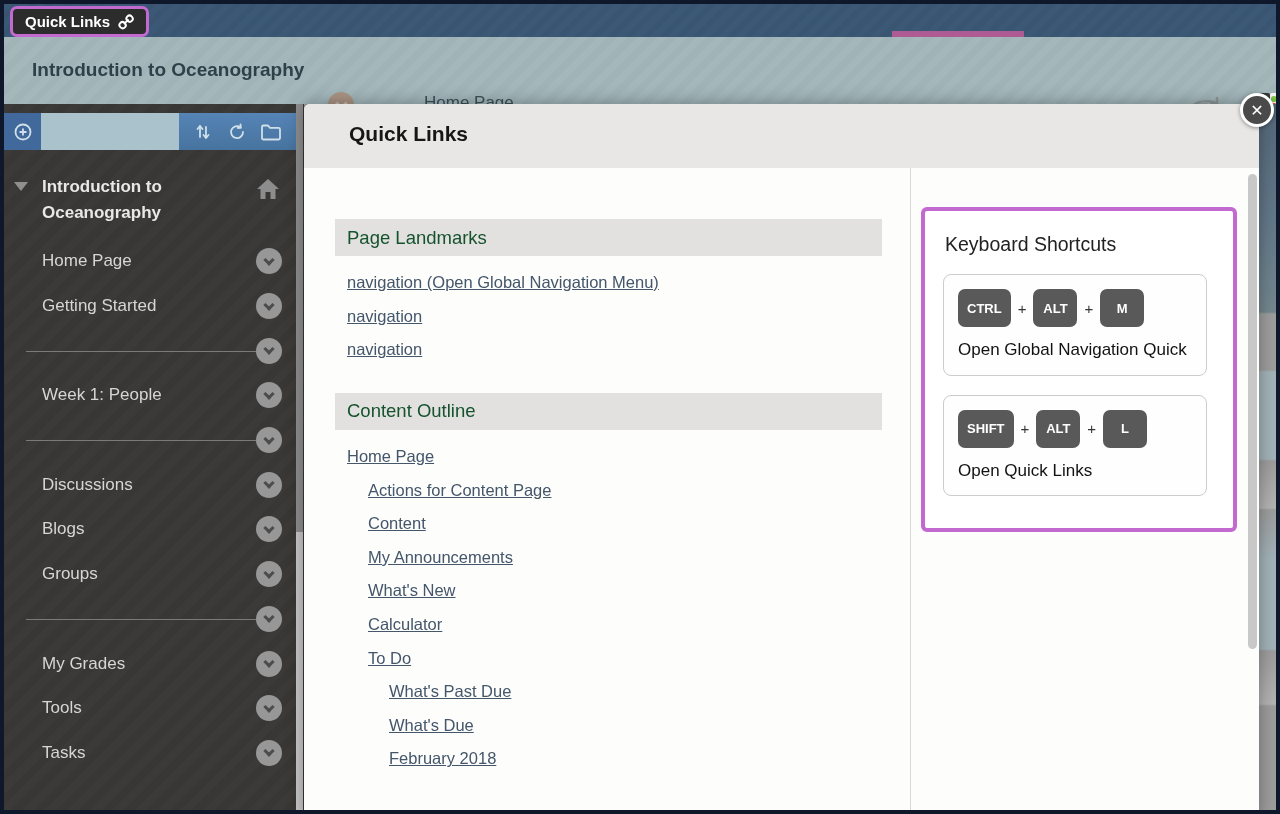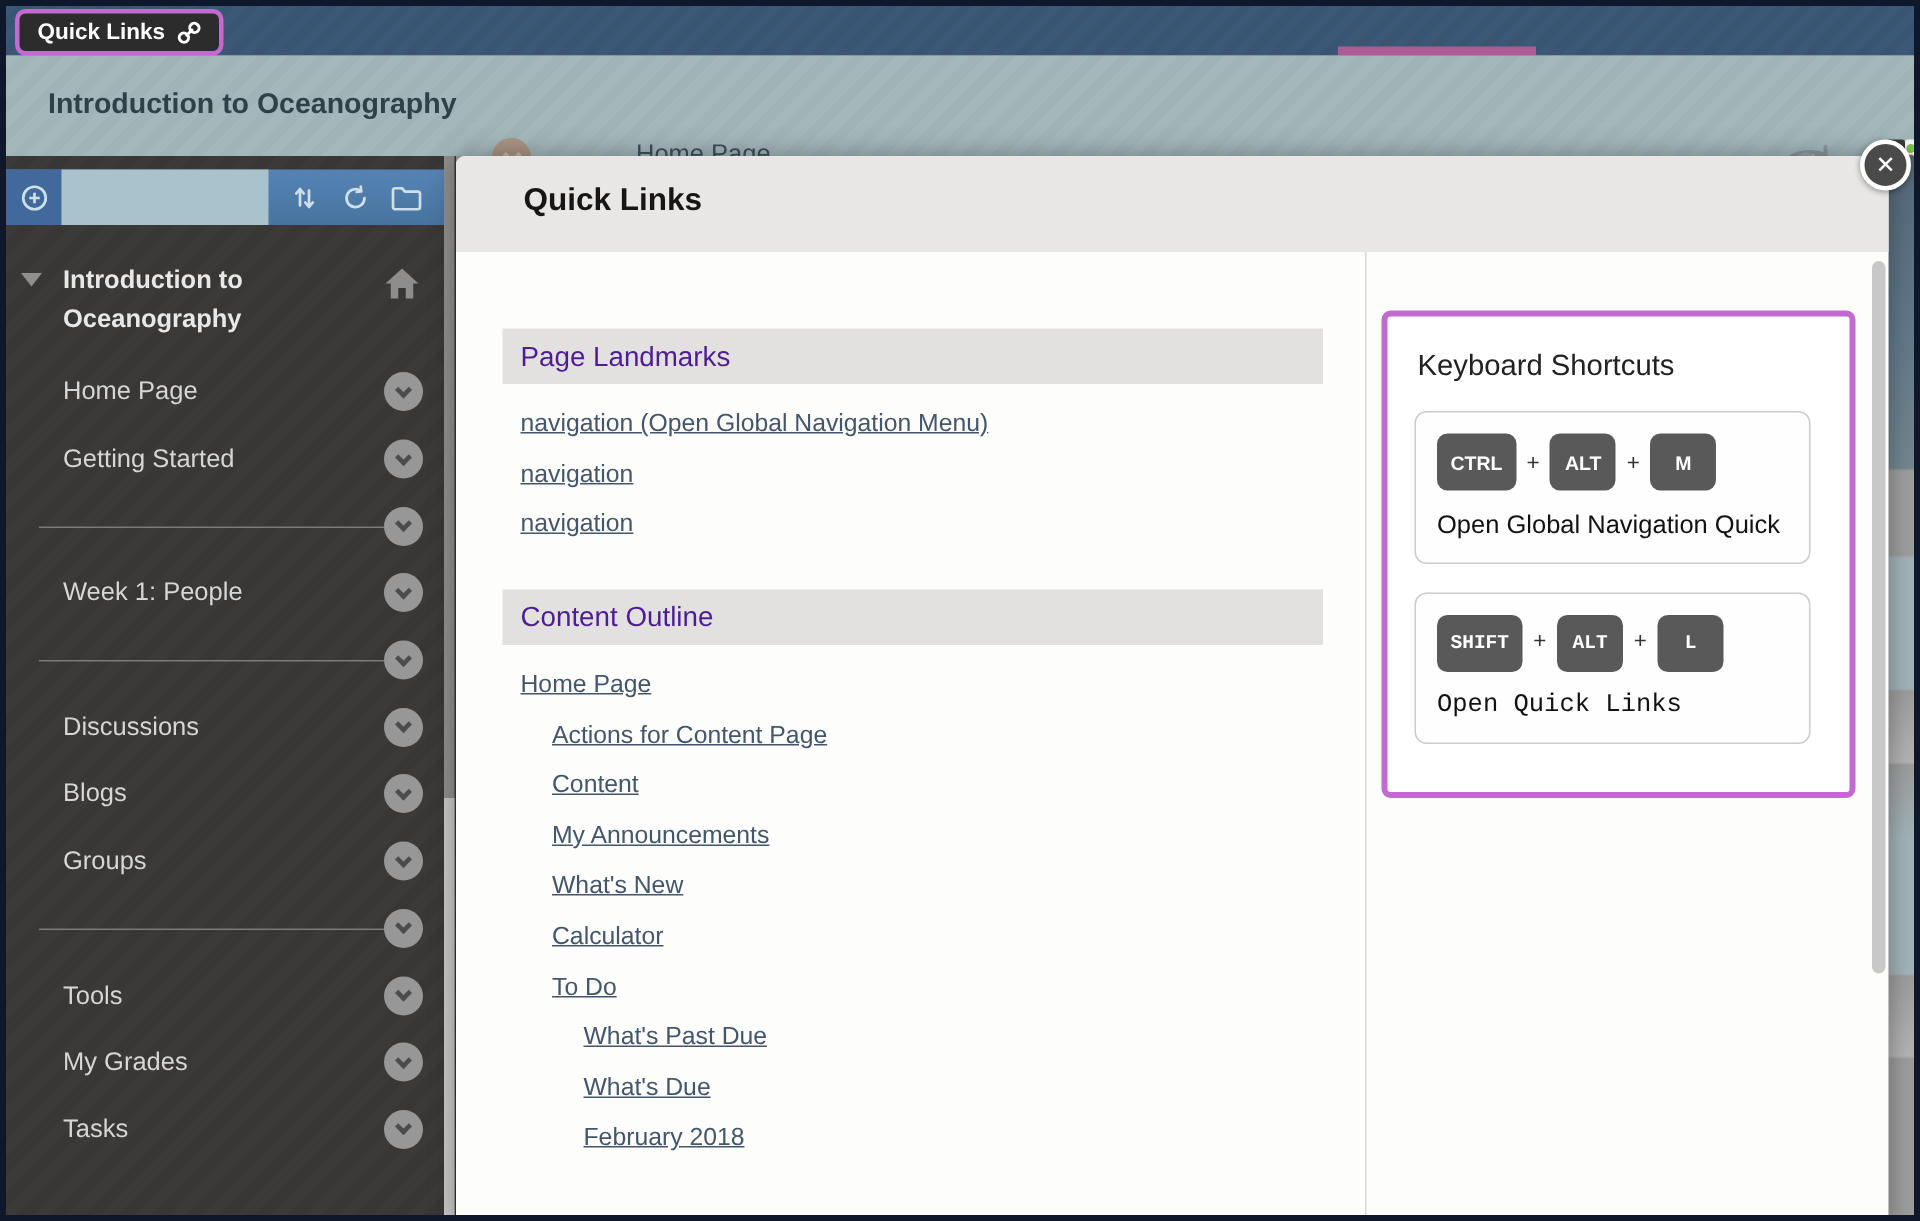--- a/index.html
+++ b/index.html
@@ -69,34 +69,34 @@
   .modal-title { position:absolute; left:45px; top:18px; font-size:21px; font-weight:bold; color:#161616; }
   .modal-close { position:absolute; left:936px; top:-11px; width:34px; height:34px; border-radius:50%;
     background:#4a4a4a; border:3px solid #fff; color:#fff; font-size:16px; font-weight:bold;
     display:flex; align-items:center; justify-content:center; cursor:pointer; box-shadow:0 1px 4px rgba(0,0,0,.4); }
   .modal-body { position:relative; height:650px; display:flex; }
   .mcol-left { width:607px; border-right:1px solid #d8d8d8; padding:51px 0 0 31px; }
   .mcol-right { flex:1; position:relative; }
   .modal-scrollbar { position:absolute; right:2px; top:6px; width:9px; height:475px; border-radius:5px; background:#c8c8c8; }
 
   .section-band { width:547px; height:37px; background:#e3e1df; display:flex; align-items:center; padding-left:12px; }
-  .section-band span { font-size:18.5px; color:#4c1d95; }
+  .section-band span { font-size:18.5px; color:#14532d; }
   .mlink-list { padding:10px 0 0 12px; }
   .mlink-row { height:33.6px; display:flex; align-items:center; }
   .mlink { font-size:16.5px; color:#44566a; text-decoration:underline; cursor:pointer; }
   .lvl-1 { padding-left:21px; }
   .lvl-2 { padding-left:42px; }
   .outline-band { margin-top:26px; }
 
   
   .kbd-panel { position:absolute; left:10px; top:39px; width:316px; height:325px;
     border:4px solid #c36ad0; border-radius:6px; background:#fff; padding:16px 18px; }
   .kbd-heading { font-size:19.5px; color:#222; margin:6px 0 18px 2px; }
   .kbd-card { width:264px; border:1px solid #ccc; border-radius:8px; background:#fefefe; padding:14px 14px 12px 14px; }
-  .kbd-card + .kbd-card { margin-top:19px;font-family:Liberation Mono, monospace; }
+  .kbd-card + .kbd-card { margin-top:19px; }
   .key-row { display:flex; align-items:center; gap:7px; margin-bottom:11px; }
   .keycap { min-width:44px; height:38px; background:#595959; border-radius:7px; color:#fff;
     font-size:13px; font-weight:bold; display:flex; align-items:center; justify-content:center; padding:0 9px; }
   .key-plus { font-size:15px; color:#333; }
   .kbd-label { font-size:17px; color:#121212; line-height:1.45; }
 </style>
 </head>
 <body>
 
 <div class="screen">
@@ -249,29 +249,29 @@
 
         <div class="side-row divider">
 
           <span class="side-divline"></span>
           <span class="chev-circle">
             <i></i>
           </span>
         </div>
 
         <div class="side-row link">
+          <span class="side-label">My Grades</span>
+
+          <span class="chev-circle">
+            <i></i>
+          </span>
+        </div>
+
+        <div class="side-row link">
           <span class="side-label">Tools</span>
-
-          <span class="chev-circle">
-            <i></i>
-          </span>
-        </div>
-
-        <div class="side-row link">
-          <span class="side-label">My Grades</span>
 
           <span class="chev-circle">
             <i></i>
           </span>
         </div>
 
         <div class="side-row link">
           <span class="side-label">Tasks</span>
 
           <span class="chev-circle">

